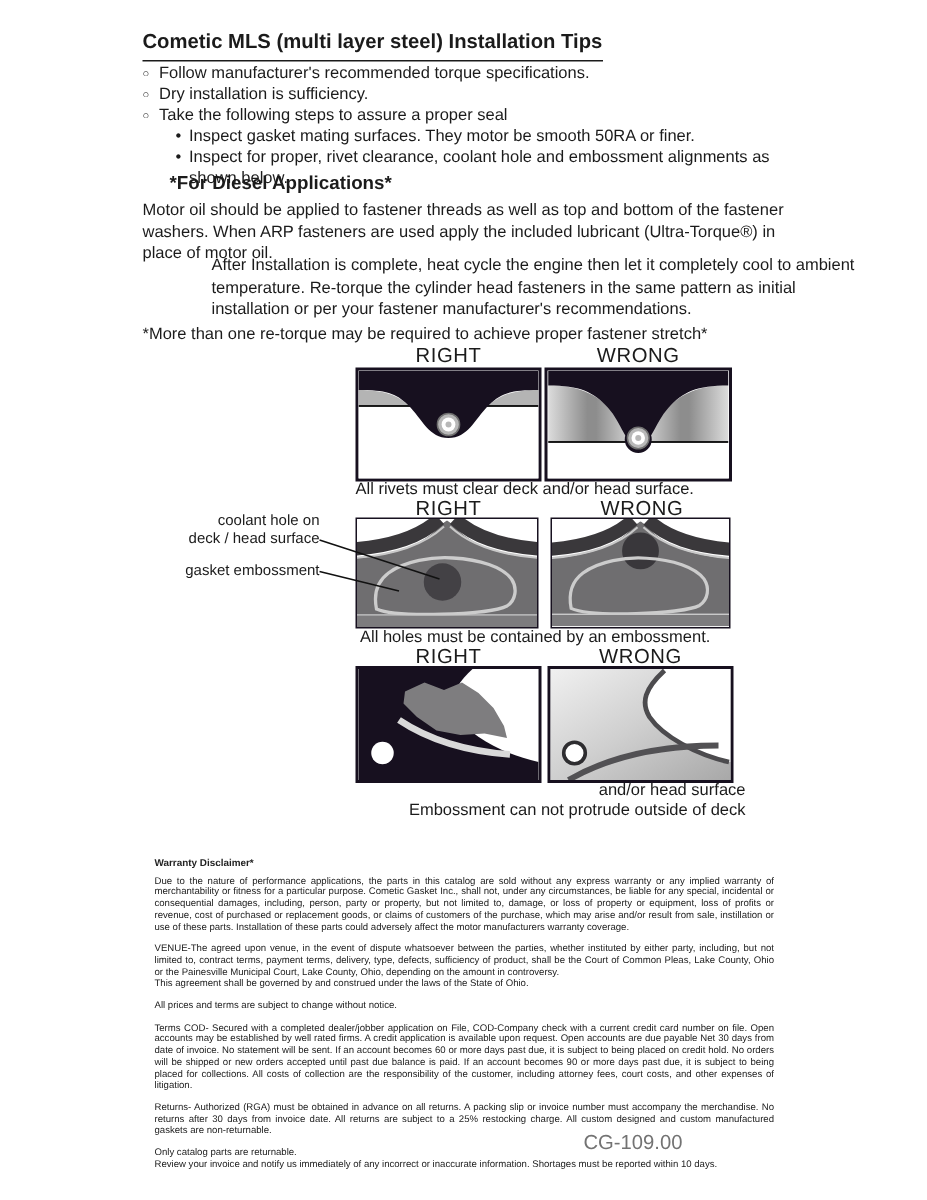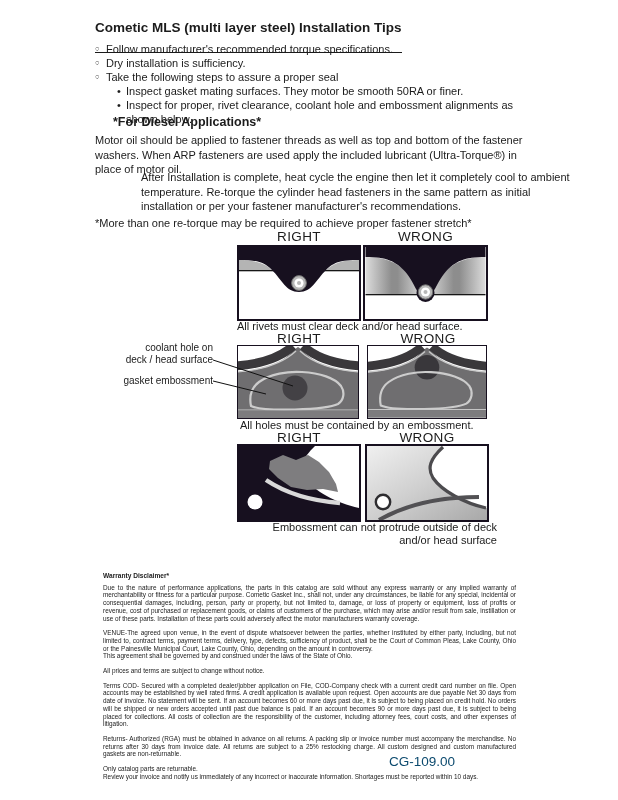--- a/index.html
+++ b/index.html
@@ -4,21 +4,21 @@
 <style>
   html,body{margin:0;padding:0;background:#ffffff;}
   .page{
     position:relative;width:618px;height:800px;background:#ffffff;
     font-family:"Liberation Sans","DejaVu Sans",sans-serif;color:#1b1b1b;
     overflow:hidden;margin:0 auto;
   }
   .abs{position:absolute;}
   .title{
     left:95px;top:20px;font-size:13.5px;font-weight:bold;
-    border-bottom:1.6px solid #1b1b1b;padding-bottom:17px;
+    border-bottom:1.6px solid #1b1b1b;padding-bottom:5px;
   }
   .bullets{left:95px;top:42px;width:440px;font-size:11px;line-height:14px;}
   .b-row{display:flex;align-items:flex-start;}
   .b-marker{width:11px;font-size:7.5px;line-height:14px;flex:none;}
   .sb-row{display:flex;align-items:flex-start;padding-left:22px;}
   .sb-marker{width:9px;font-size:11px;line-height:14px;flex:none;}
   .diesel-h{left:113px;top:115px;font-size:12.5px;font-weight:bold;}
   .para{font-size:11px;line-height:14.5px;}
   .p1{left:95px;top:133px;width:428px;}
   .p2{left:95px;top:170px;width:430px;margin-left:46px;}
@@ -27,21 +27,21 @@
   .dbox{border:2px solid #17101f;background:#fff;line-height:0;}
   .dbox svg{display:block;}
   .dcaption{font-size:11px;line-height:13px;text-align:right;}
   .ann{font-size:10px;line-height:11.5px;text-align:right;width:118px;}
   .overlay{pointer-events:none;z-index:6;}
   .disc{left:103px;top:572px;width:413px;font-size:6.4px;line-height:7.7px;color:#222;}
   .disc .dh{font-weight:bold;margin-bottom:4px;font-size:6.6px;}
   .disc p{margin:0 0 7px 0;text-align:justify;}
   .disc p.nj{text-align:left;}
   .disc p.tight{margin-bottom:0;}
-  .pagenum{left:312px;top:754px;width:220px;text-align:center;font-size:13.5px;color:#0c4a6e;}
+  .pagenum{left:312px;top:754px;width:220px;text-align:center;font-size:13.5px;color:#737373;}
 </style>
 </head>
 <body>
 
 <div class="page">
 
   <div class="abs title">Cometic MLS (multi layer steel) Installation Tips</div>
 
   <div class="abs bullets">
     <div class="b-row">
@@ -185,22 +185,22 @@
       </defs>
       <rect width="120" height="74" fill="url(#g3)"></rect>
       <path d="M76,0 C63,12 60,22 66,32 C75,45 97,57 120,62 L120,0 Z" fill="#ffffff"></path>
       <path d="M76,1 C63,13 60,22 66,32 C75,45 97,57 119,62" stroke="#4c4b4e" stroke-width="3.2" fill="none"></path>
       <path d="M12,74 C38,59 72,51 112,51" stroke="#525154" stroke-width="4" fill="none"></path>
       <circle cx="16" cy="56" r="7.2" fill="#ffffff" stroke="#2e2d30" stroke-width="2.4"></circle>
     </svg>
   </div>
 
   <div class="abs dcaption" style="left:237px;top:521px;width:260px;">
+    <div>and/or head surface</div>
     <div>Embossment can not protrude outside of deck</div>
-    <div>and/or head surface</div>
   </div>
 
   <div class="abs disc">
     <div class="dh">Warranty Disclaimer*</div>
     <p>Due to the nature of performance applications, the parts in this catalog are sold without any express warranty or any implied warranty of merchantability or fitness for a particular purpose.  Cometic Gasket Inc., shall not, under any circumstances, be liable for any special, incidental or consequential damages, including, person, party or property, but not limited to, damage, or loss of property or equipment, loss of profits or revenue, cost of purchased or replacement goods, or claims of customers of the purchase, which may arise and/or result from sale, instillation or use of these parts.  Installation of these parts could adversely affect the motor manufacturers warranty coverage.</p>
     <p class="tight">VENUE-The agreed upon venue, in the event of dispute whatsoever between the parties, whether instituted by either party, including, but not limited to, contract terms, payment terms, delivery, type, defects, sufficiency of product, shall be the Court of Common Pleas, Lake County, Ohio or the Painesville Municipal Court, Lake County, Ohio, depending on the amount in controversy.</p>
     <p class="nj">This agreement shall be governed by and construed under the laws of the State of Ohio.</p>
     <p class="nj">All prices and terms are subject to change without notice.</p>
     <p>Terms COD- Secured with a completed dealer/jobber application on File, COD-Company check with a current credit card number on file.  Open accounts may be established by well rated firms.  A credit application is available upon request.  Open accounts are due payable Net 30 days from date of invoice.  No statement will be sent.  If an account becomes 60 or more days past due, it is subject to being placed on credit hold.  No orders will be shipped or new orders accepted until past due balance is paid.  If an account becomes 90 or more days past due, it is subject to being placed for collections.  All costs of collection are the responsibility of the customer, including attorney fees, court costs, and other expenses of litigation.</p>
     <p>Returns- Authorized (RGA) must be obtained in advance on all returns.  A packing slip or invoice number must accompany the merchandise.  No returns after 30 days from invoice date.  All returns are subject to a 25% restocking charge.  All custom designed and custom manufactured gaskets are non-returnable.</p>

